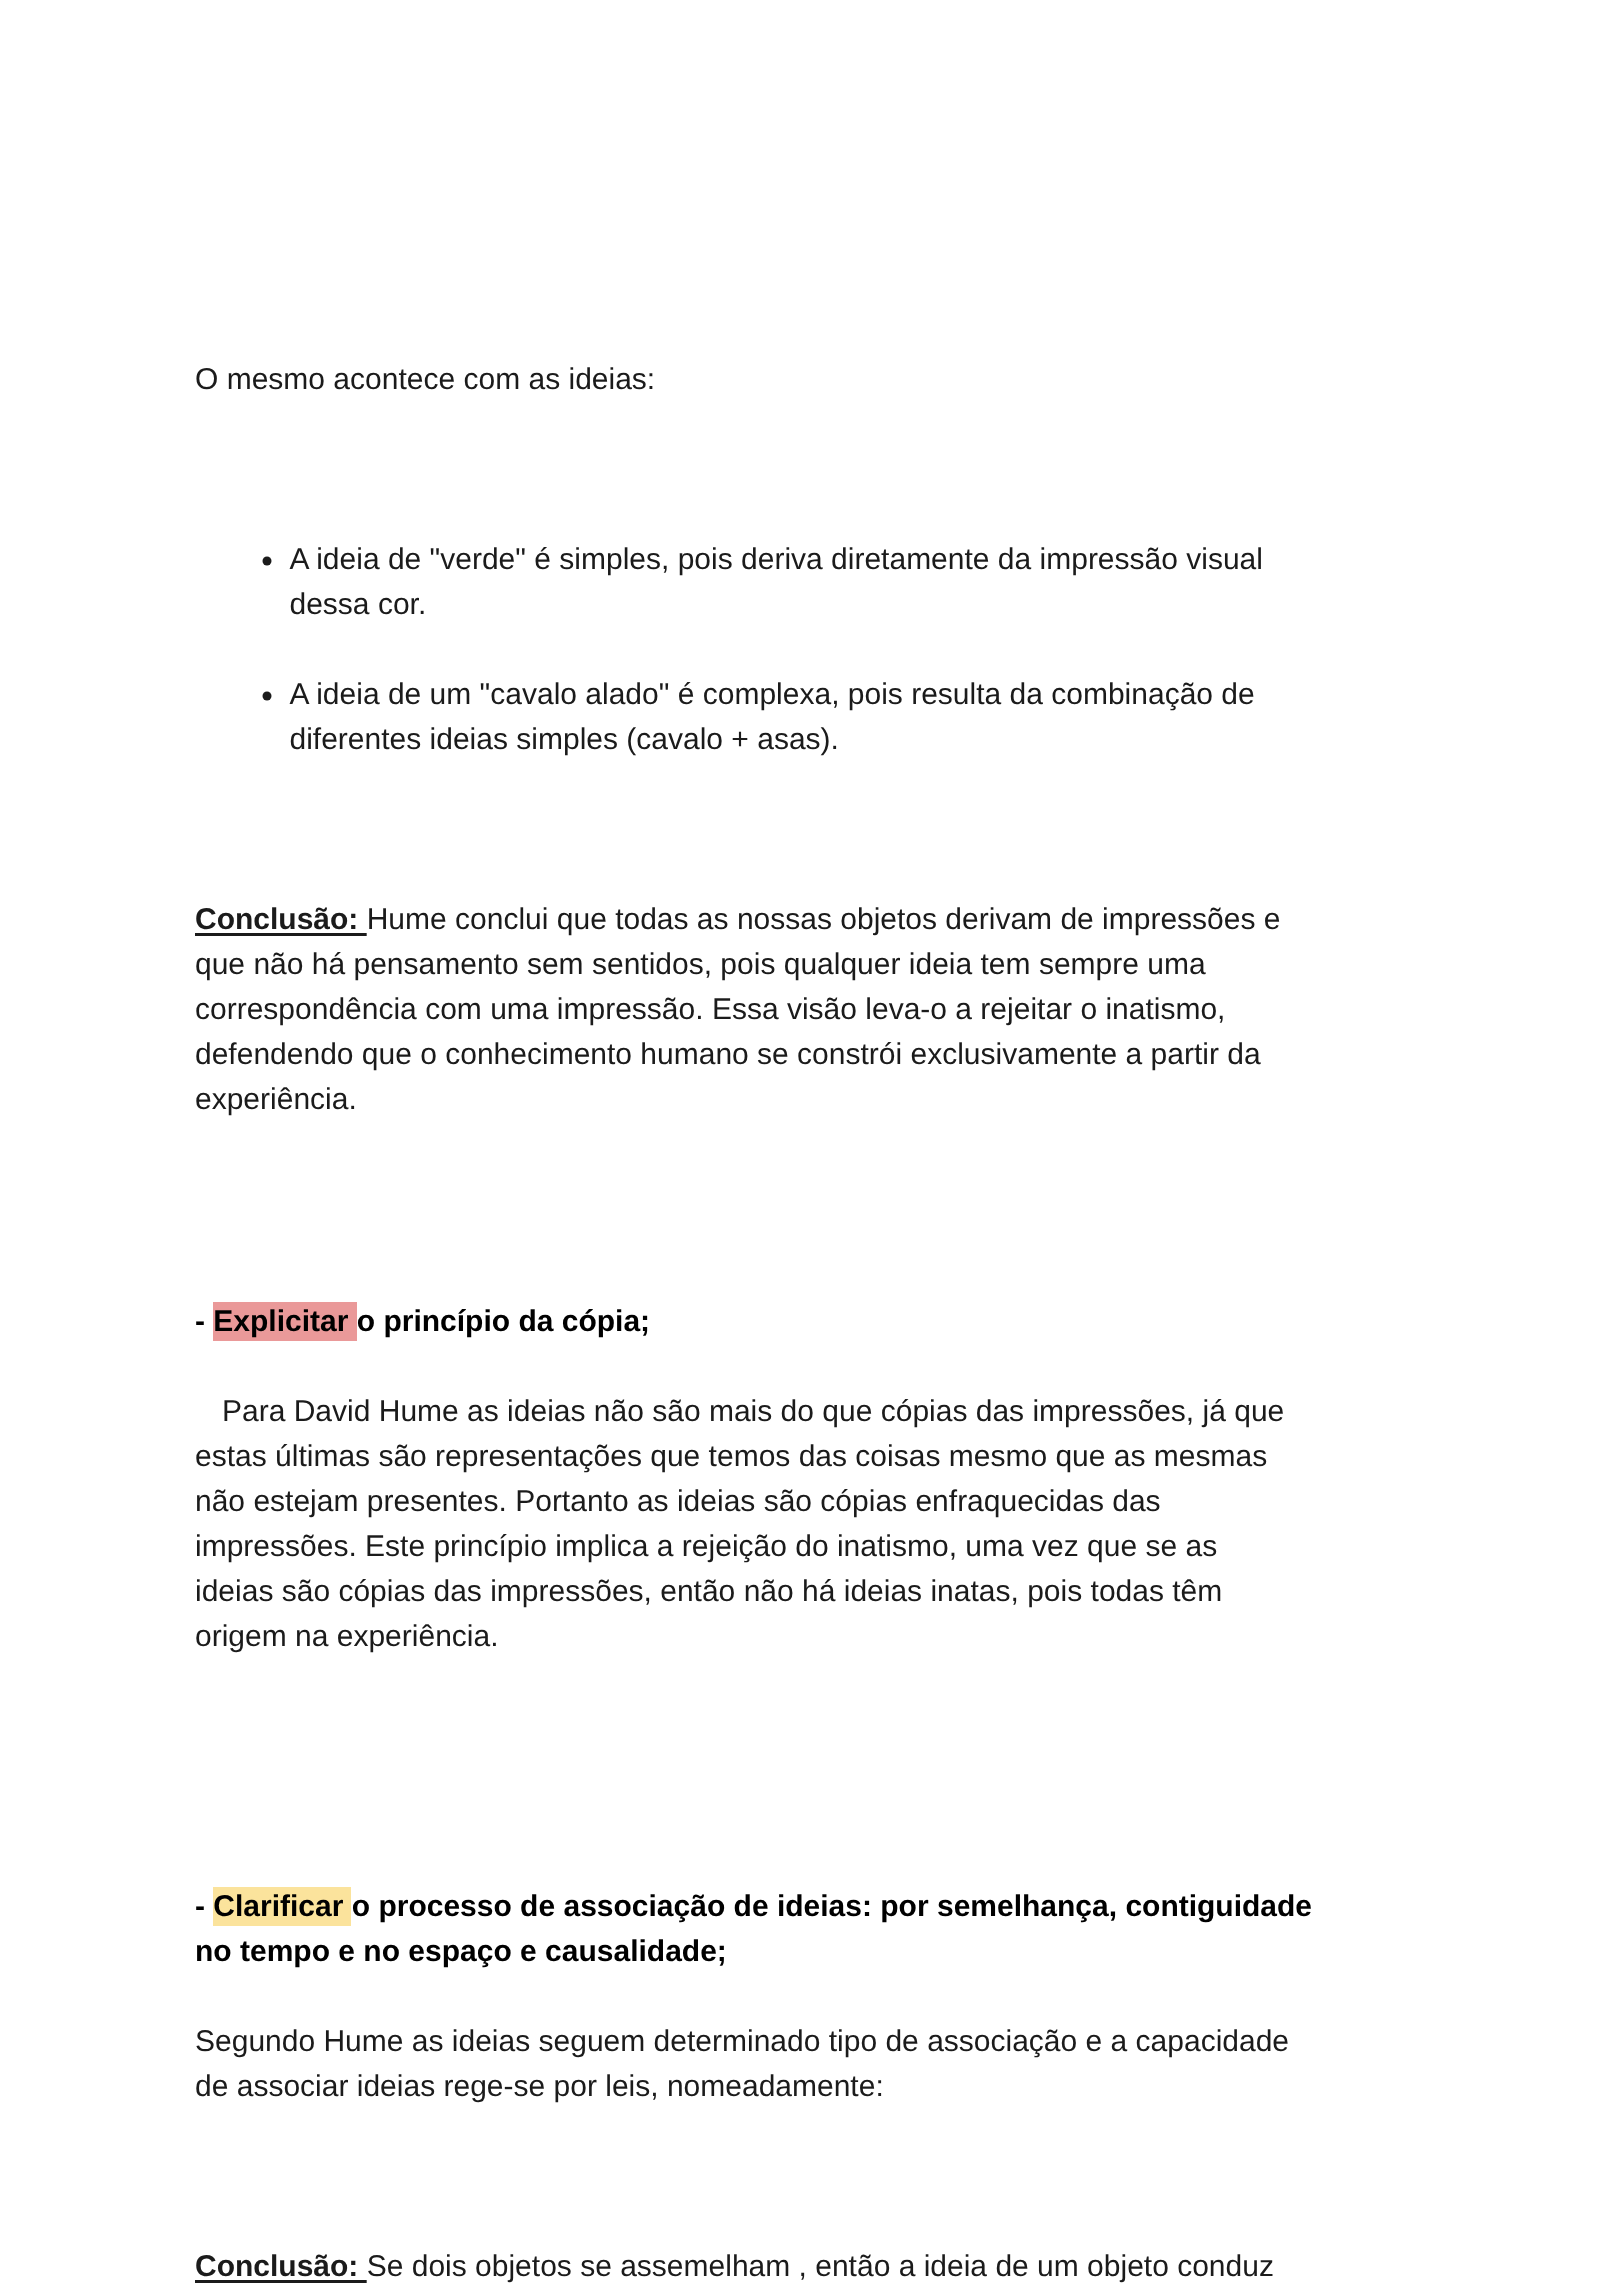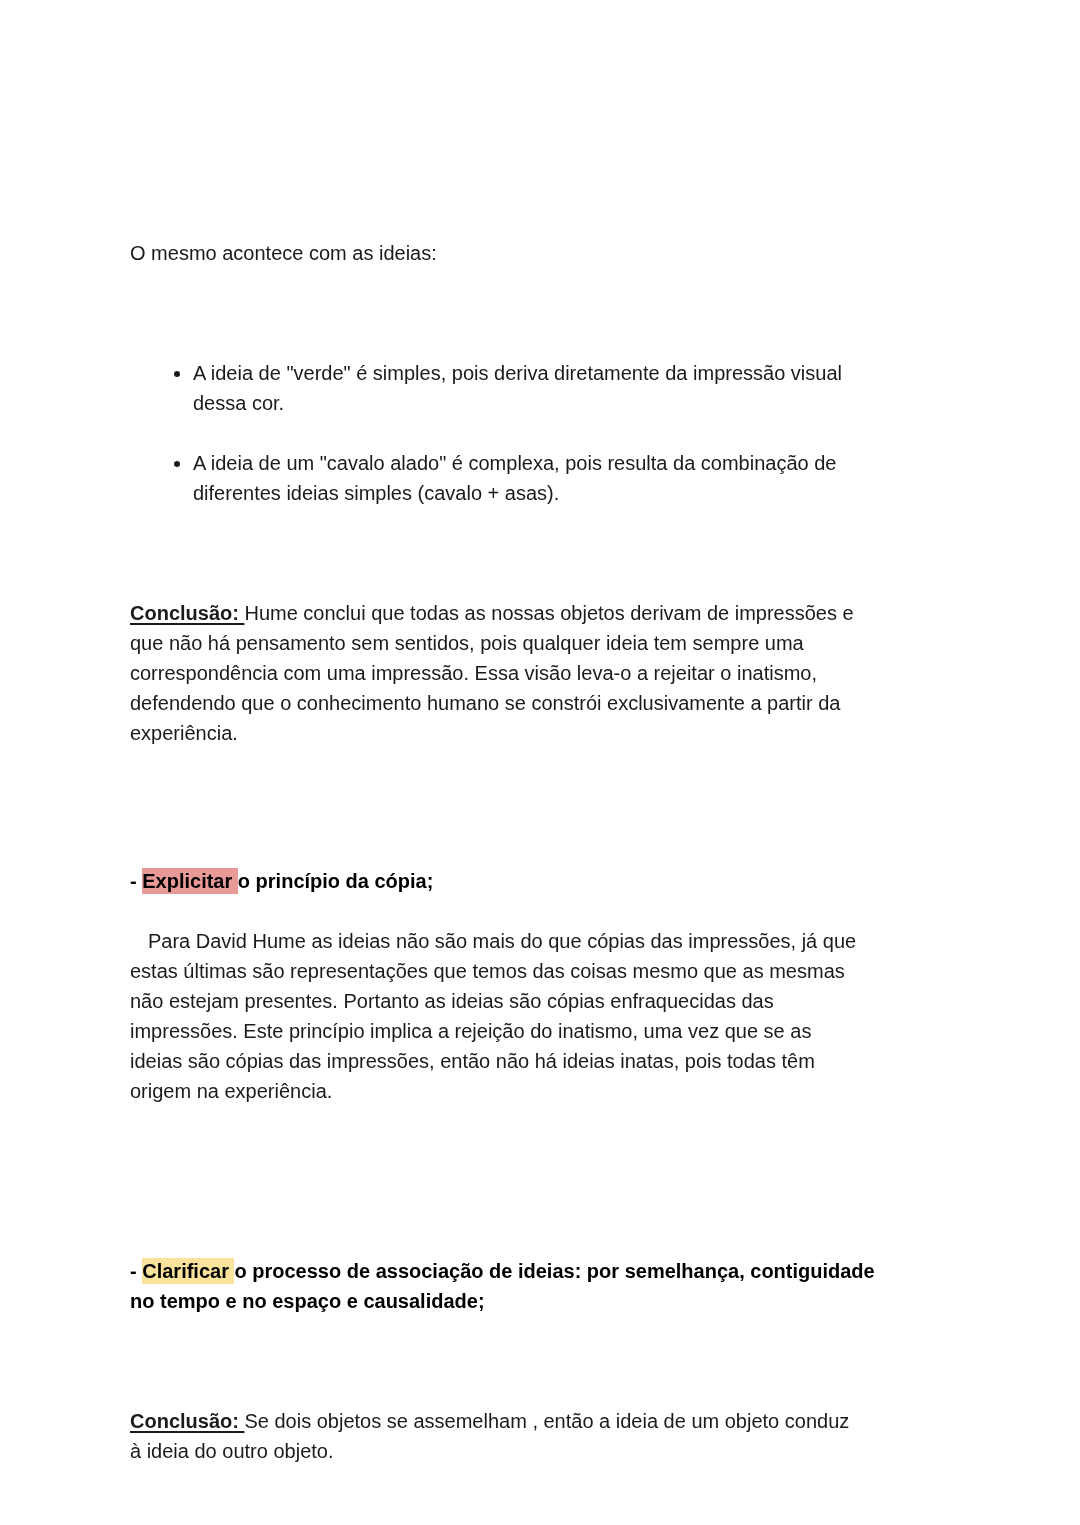--- a/index.html
+++ b/index.html
@@ -84,20 +84,22 @@
 estas últimas são representações que temos das coisas mesmo que as mesmas
 não estejam presentes. Portanto as ideias são cópias enfraquecidas das
 impressões. Este princípio implica a rejeição do inatismo, uma vez que se as
 ideias são cópias das impressões, então não há ideias inatas, pois todas têm
 origem na experiência.</p>
     </div>
 
     <div class="section-clarificar">
       <p class="heading"><span>- </span><span class="hl" style="background-color: rgb(251, 227, 156);">Clarificar </span><span>o processo de associação de ideias: por semelhança, contiguidade
 no tempo e no espaço e causalidade;</span></p>
+      <p>Segundo Hume as ideias seguem determinado tipo de associação e a capacidade
+de associar ideias rege-se por leis, nomeadamente:</p>
     </div>
 
     <p class="law-paragraph"><span class="lead-underline">Conclusão: </span><span>Se dois objetos se assemelham , então a ideia de um objeto conduz
 à ideia do outro objeto.</span></p>
     
 
     
     
 
   </div>

